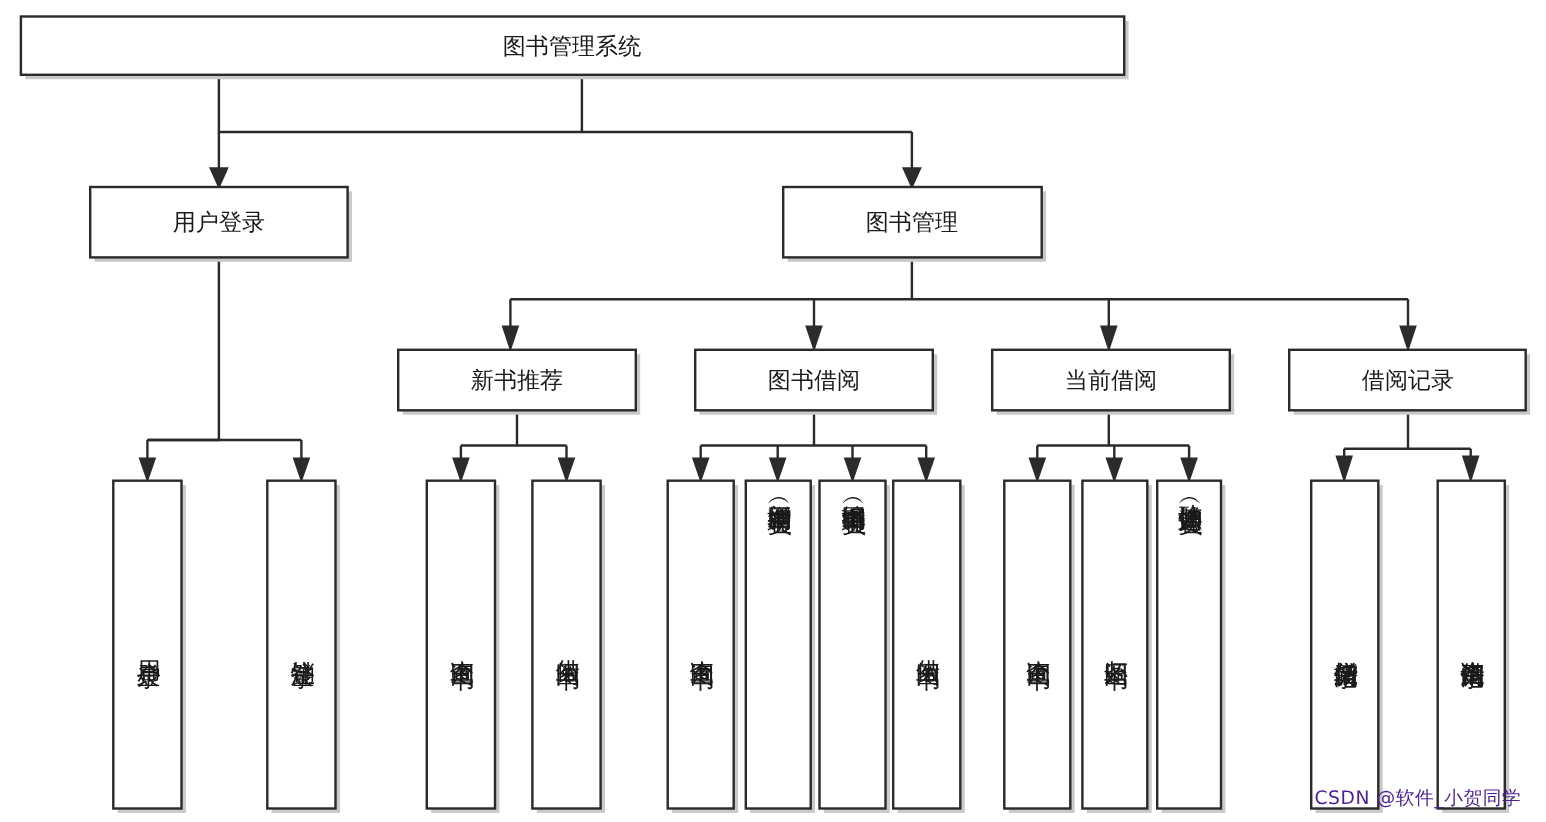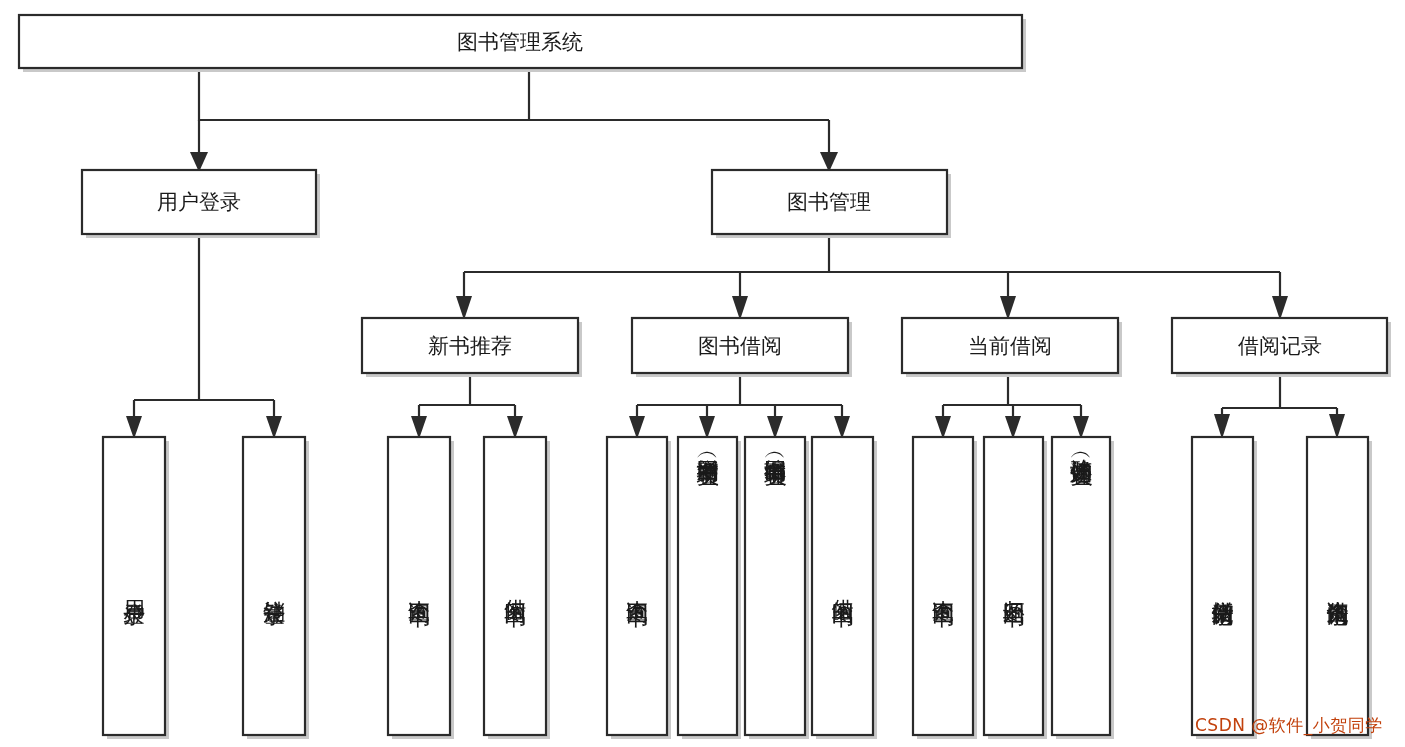--- a/index.html
+++ b/index.html
@@ -66,21 +66,21 @@
   .vlabel-wrap {
     position: absolute;
     display: flex;
     align-items: center;
     justify-content: center;
   }
   .watermark {
     position: absolute;
     font-family: "DejaVu Sans", "Liberation Sans", sans-serif;
     font-size: 17px;
-    color: #c2410c;
+    color: #4c1d95;
     white-space: nowrap;
     letter-spacing: 0.5px;
   }
 </style>
 </head>
 <body>
 
 <div id="diagram-root">
 
   <svg id="diagram-svg" viewBox="0 0 1405 747">

